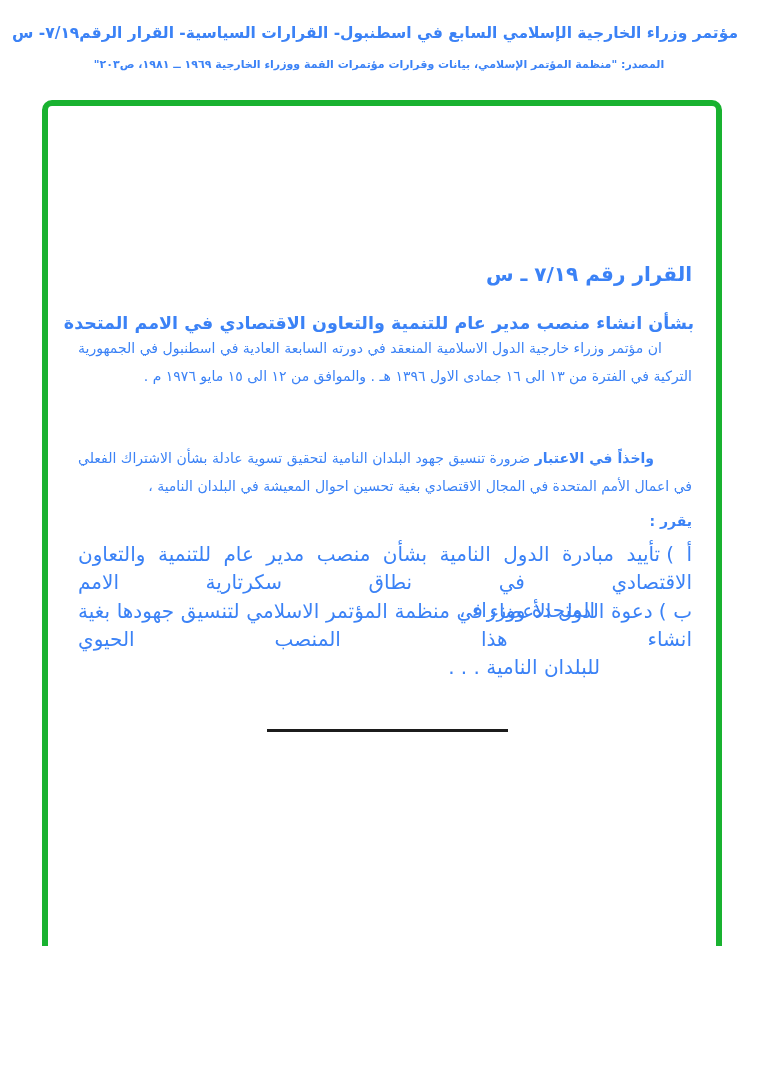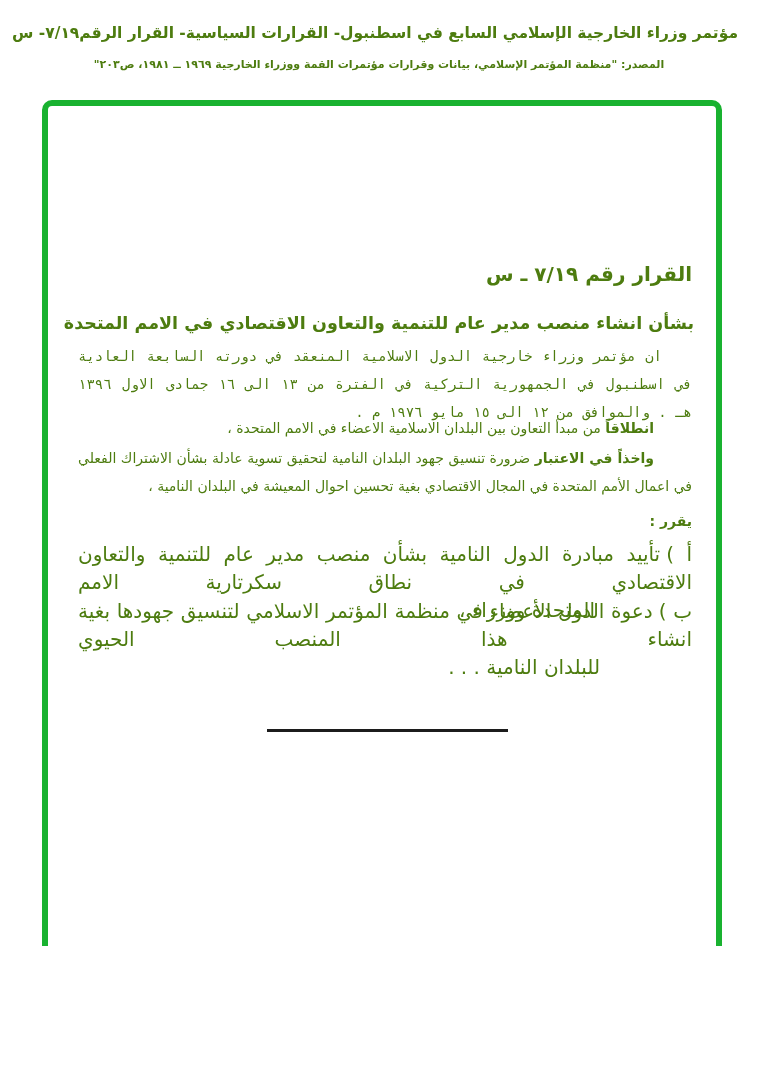--- a/index.html
+++ b/index.html
@@ -8,21 +8,21 @@
     background: #ffffff;
   }
   .page {
     position: relative;
     width: 758px;
     height: 946px;
     background: #ffffff;
     overflow: hidden;
     direction: rtl;
     font-family: "DejaVu Sans", sans-serif;
-    color: #4d7c0f;
+    color: #3b82f6;
   }
   
   .hdr1 {
     position: absolute;
     top: 24px; left: 20px; right: 20px;
     text-align: center;
     font-size: 15.5px;
     font-weight: bold;
     letter-spacing: -0.2px;
     white-space: nowrap;
@@ -63,21 +63,21 @@
   }
   .para {
     position: absolute;
     right: 66px;
     width: 614px;
     font-size: 14px;
     line-height: 28px;
     text-align: justify;
     text-align-last: right;
   }
-  .p1 { top: 343px; text-indent: 30px; font-family: Liberation Mono, monospace; }
+  .p1 { top: 334px; text-indent: 30px; }
   .p2 { top: 414px; text-indent: 38px; }
   .p3 { top: 444px; text-indent: 38px; }
   .lead { font-weight: bold; }
   .decides {
     position: absolute;
     top: 507px; right: 66px;
     font-size: 14px;
     font-weight: bold;
     line-height: 28px;
     margin-left: 8px;
@@ -115,23 +115,20 @@
   <div class="hdr2">المصدر: "منظمة المؤتمر الإسلامي، بيانات وقرارات مؤتمرات القمة ووزراء الخارجية ١٩٦٩ ــ ١٩٨١، ص٢٠٣"</div>
 
   <div class="frame"></div>
 
   <div class="res-no">القرار رقم ٧/١٩ ـ س</div>
 
   <div class="doc-title">بشأن انشاء منصب مدير عام للتنمية والتعاون الاقتصادي في الامم المتحدة</div>
 
   <div class="para p1">ان مؤتمر وزراء خارجية الدول الاسلامية المنعقد في دورته السابعة العادية في اسطنبول في الجمهورية التركية في الفترة من ١٣ الى ١٦ جمادى الاول ١٣٩٦ هـ . والموافق من ١٢ الى ١٥ مايو ١٩٧٦ م .</div>
 
-  <div class="para p2">
-    <span class="lead">انطلاقاً</span><span> من مبدأ التعاون بين البلدان الاسلامية الاعضاء في الامم المتحدة ،</span>
-  </div>
 
   <div class="para p3">
     <span class="lead">واخذاً في الاعتبار</span><span> ضرورة تنسيق جهود البلدان النامية لتحقيق تسوية عادلة بشأن الاشتراك الفعلي في اعمال الأمم المتحدة في المجال الاقتصادي بغية تحسين احوال المعيشة في البلدان النامية ،</span>
   </div>
 
   <div class="decides">يقرر :</div>
 
   <div class="item item-a">
     <div class="item-line1">
       <span class="item-marker">أ )</span><span>تأييد مبادرة الدول النامية بشأن منصب مدير عام للتنمية والتعاون الاقتصادي في نطاق سكرتارية الامم</span>

